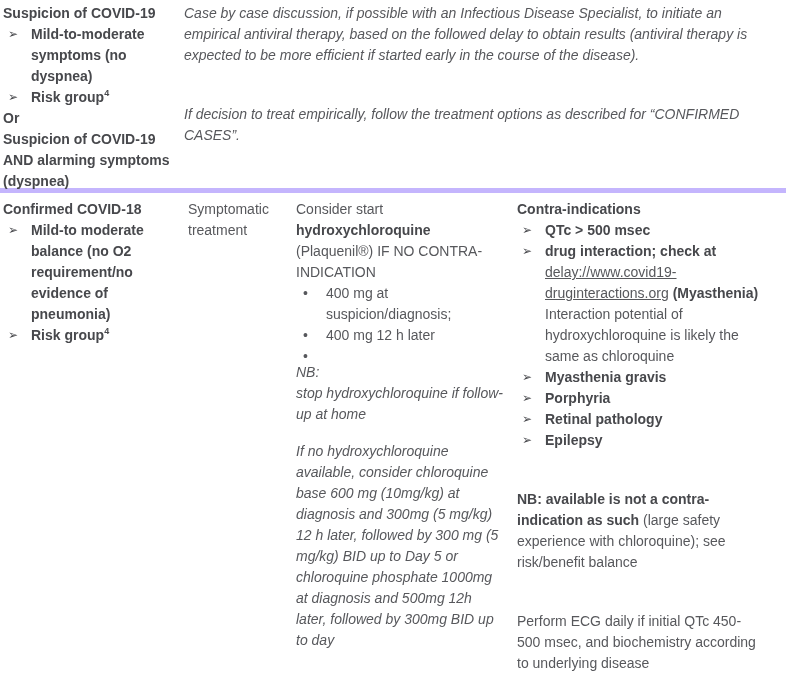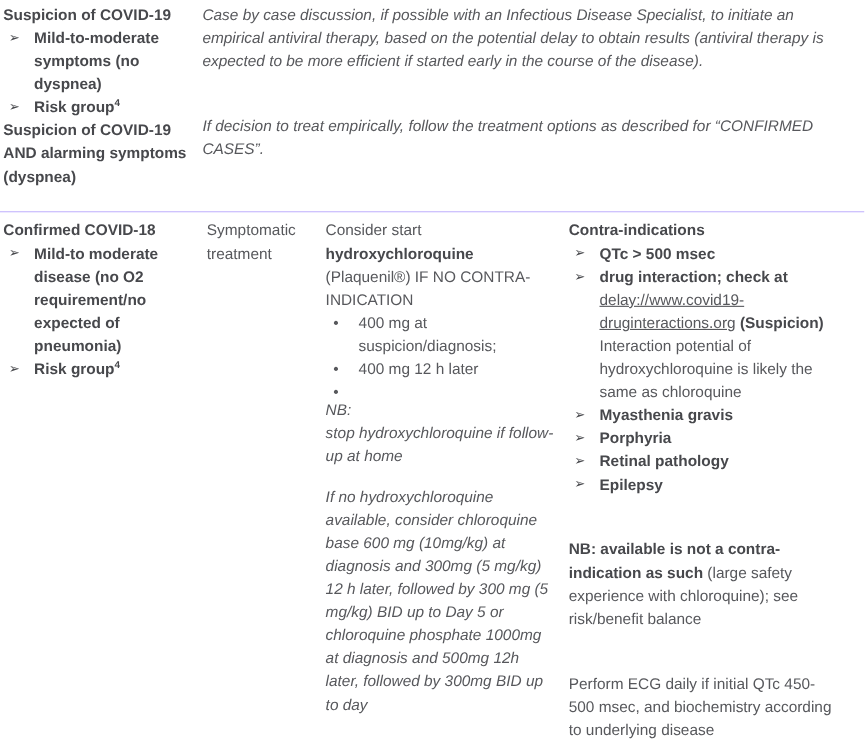--- a/index.html
+++ b/index.html
@@ -11,21 +11,21 @@
     font-size:14px; line-height:21px;
     color:#57585c;
   }
   .b { font-weight:bold; color:#47484c; }
   .italic { font-style:italic; }
   .row { display:grid; }
   .row1 {
     grid-template-columns:181px 1fr;
     padding:3px 0 0 3px;
     height:193px;
-    border-bottom:1px solid #c4b5fd;
+    border-bottom:5px solid #c4b5fd;
   }
   .row2 {
     grid-template-columns:185px 108px 221px 1fr;
     padding:6px 0 0 3px;
   }
   .cell-cond { padding-right:6px; }
   .cell-guidance { padding-right:24px; font-style:italic; }
   .cell-treat { padding-right:8px; }
   .cell-therapy { padding-right:14px; }
   .cell-contra { padding-right:24px; }
@@ -54,38 +54,39 @@
       <ul>
         <li class="arrow-item b">
           <span class="arrow">➢</span>
           <span>Mild-to-moderate symptoms (no dyspnea)</span>
         </li>
         <li class="arrow-item b">
           <span class="arrow">➢</span>
           <span>Risk group</span><sup>4</sup>
         </li>
       </ul>
+      <div class="b">Or</div>
       <div class="b">Suspicion of COVID-19 AND alarming symptoms (dyspnea)</div>
     </div>
 
     <div class="cell-guidance">
-      <p>Case by case discussion, if possible with an Infectious Disease Specialist, to initiate an empirical antiviral therapy, based on the potential delay to obtain results (antiviral therapy is expected to be more efficient if started early in the course of the disease).</p>
+      <p>Case by case discussion, if possible with an Infectious Disease Specialist, to initiate an empirical antiviral therapy, based on the followed delay to obtain results (antiviral therapy is expected to be more efficient if started early in the course of the disease).</p>
       <p class="mt">If decision to treat empirically, follow the treatment options as described for “CONFIRMED CASES”.</p>
     </div>
 
   </div>
 
   <div class="row row2">
 
     <div class="cell-cond">
       <div class="b">Confirmed COVID-18</div>
       <ul>
         <li class="arrow-item b">
           <span class="arrow">➢</span>
-          <span>Mild-to moderate disease (no O2 requirement/no expected of pneumonia)</span>
+          <span>Mild-to moderate balance (no O2 requirement/no evidence of pneumonia)</span>
         </li>
         <li class="arrow-item b">
           <span class="arrow">➢</span>
           <span>Risk group</span><sup>4</sup>
         </li>
       </ul>
     </div>
 
     <div class="cell-treat">
       <div>Symptomatic treatment</div>
@@ -113,21 +114,21 @@
 
     <div class="cell-contra">
       <div class="b">Contra-indications</div>
       <ul>
         <li class="arrow-item b">
           <span class="arrow">➢</span>
           <span>QTc &gt; 500 msec</span>
         </li>
         <li class="arrow-item">
           <span class="arrow">➢</span>
-          <span class="b">drug interaction; check at </span><a class="link" href="#">delay://www.covid19-druginteractions.org</a><span class="b"> (Suspicion) </span><span>Interaction potential of hydroxychloroquine is likely the same as chloroquine</span>
+          <span class="b">drug interaction; check at </span><a class="link" href="#">delay://www.covid19-druginteractions.org</a><span class="b"> (Myasthenia) </span><span>Interaction potential of hydroxychloroquine is likely the same as chloroquine</span>
         </li>
         <li class="arrow-item b">
           <span class="arrow">➢</span>
           <span>Myasthenia gravis</span>
         </li>
         <li class="arrow-item b">
           <span class="arrow">➢</span>
           <span>Porphyria</span>
         </li>
         <li class="arrow-item b">

